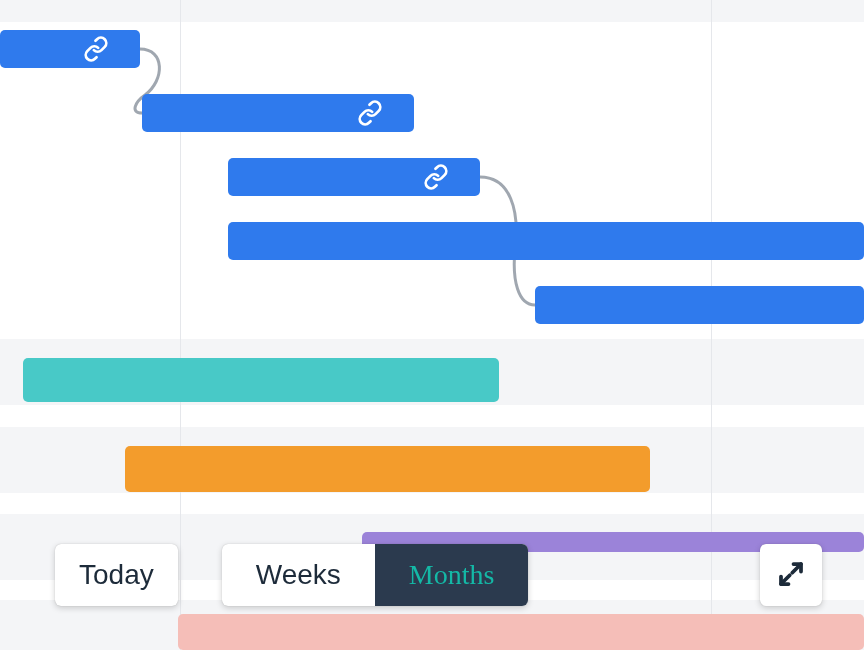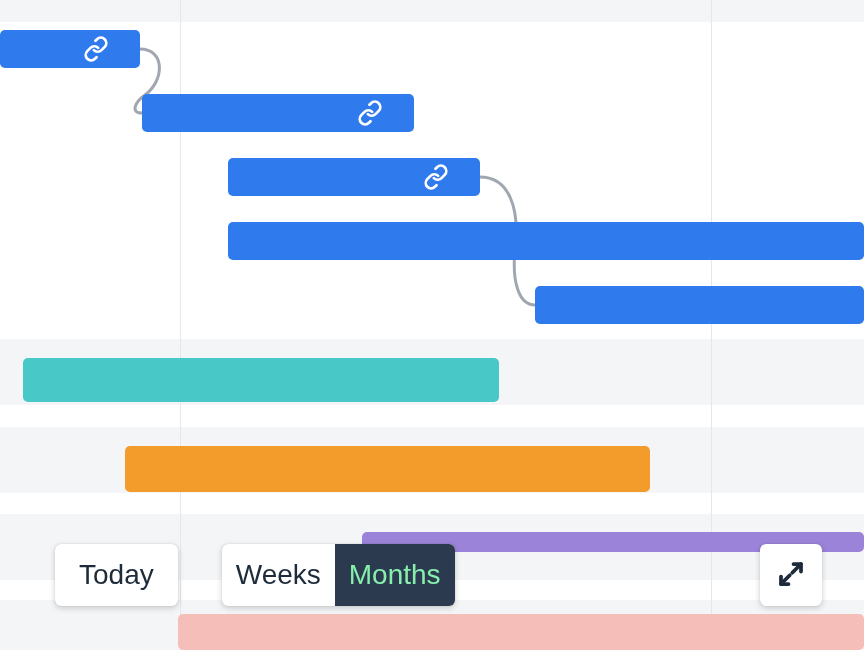--- a/index.html
+++ b/index.html
@@ -91,30 +91,31 @@
       box-shadow: 0 2px 6px rgba(0,0,0,0.18), 0 0 1px rgba(0,0,0,0.25);
       overflow: hidden;
       height: 62px;
     }
     .seg {
       background: transparent;
       border: none;
       font-size: 28px;
       font-weight: 500;
       color: #1d2b3a;
-      padding: 0 14px;
+      padding: 0 34px;
       height: 62px;
       display: flex;
       align-items: center;
       justify-content: center;
       cursor: pointer;
     }
     .seg.active {
       background: #2b3a4e;
-      color: #86efac;
+      color: #14b8a6;
+      font-family: Liberation Serif, serif;
     }
     .icon-btn {
       position: absolute;
       right: 42px;
       background: #ffffff;
       border: none;
       border-radius: 6px;
       width: 62px;
       height: 62px;
       display: flex;

